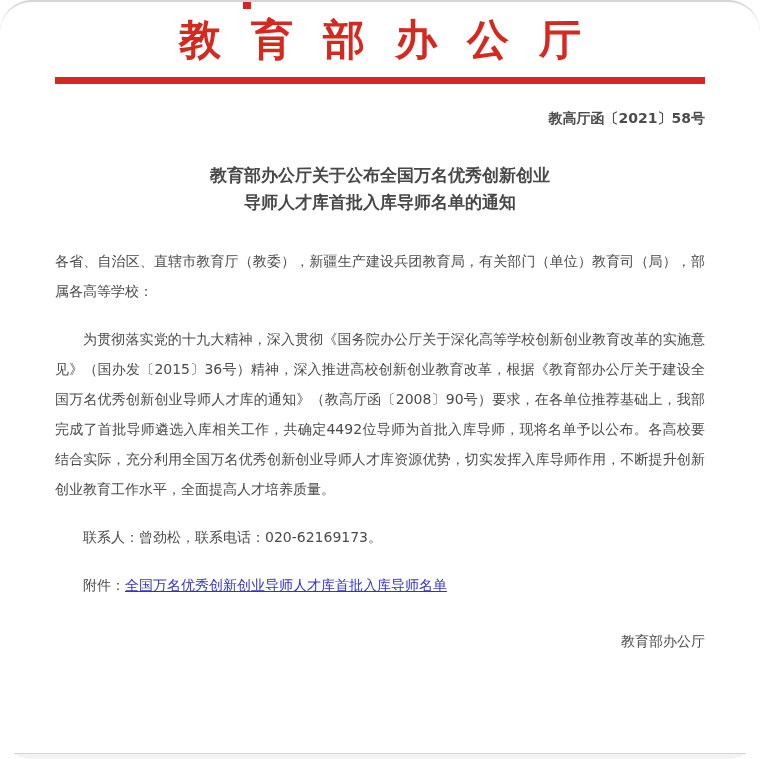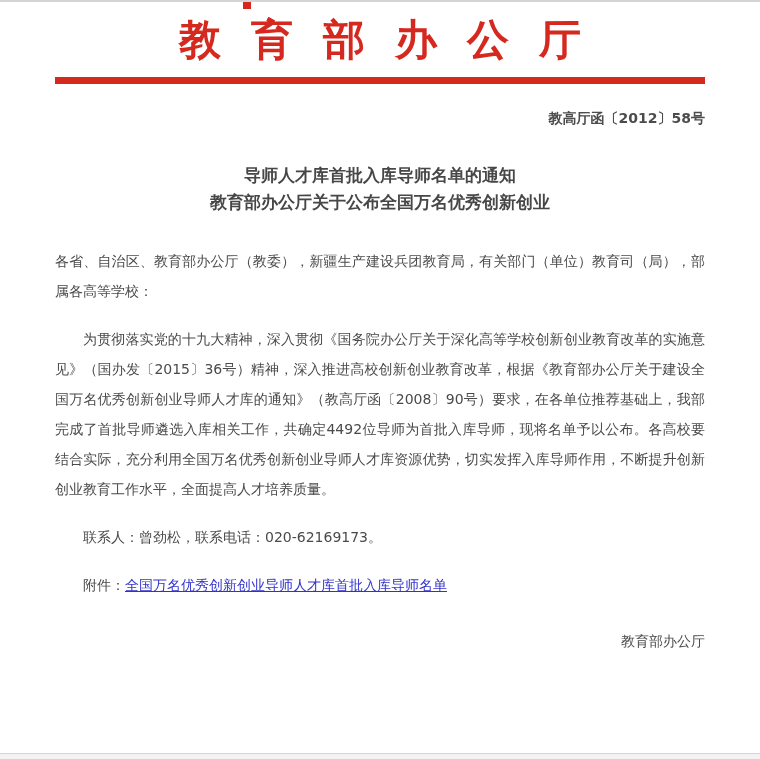--- a/index.html
+++ b/index.html
@@ -16,20 +16,21 @@
     background: #ffffff;
     font-family: "DejaVu Sans", "Liberation Sans", sans-serif;
     overflow: hidden;
   }
   .page {
     position: relative;
     width: 760px;
     height: 759px;
     border-top: 2px solid var(--border-gray);
     overflow: hidden;
+    border-radius: 32px;
   }
   .top-red-fragment {
     position: absolute;
     left: 243px;
     top: 0;
     width: 8px;
     height: 7px;
     background: var(--accent-red);
   }
   .content {
@@ -108,30 +109,30 @@
 <div class="page">
 
   <div class="top-red-fragment"></div>
 
   <div class="content">
 
     <h1 class="agency-title">教育部办公厅</h1>
 
     <div class="double-rule"></div>
 
-    <div class="doc-number">教高厅函〔2012〕58号</div>
+    <div class="doc-number">教高厅函〔2021〕58号</div>
 
     <h2 class="doc-title">
+      <span>教育部办公厅关于公布全国万名优秀创新创业</span>
       <span>导师人才库首批入库导师名单的通知</span>
-      <span>教育部办公厅关于公布全国万名优秀创新创业</span>
     </h2>
 
     <div class="body-text">
 
-      <p class="salutation">各省、自治区、教育部办公厅（教委），新疆生产建设兵团教育局，有关部门（单位）教育司（局），部属各高等学校：</p>
+      <p class="salutation">各省、自治区、直辖市教育厅（教委），新疆生产建设兵团教育局，有关部门（单位）教育司（局），部属各高等学校：</p>
 
       <p class="indent">为贯彻落实党的十九大精神，深入贯彻《国务院办公厅关于深化高等学校创新创业教育改革的实施意见》（国办发〔2015〕36号）精神，深入推进高校创新创业教育改革，根据《教育部办公厅关于建设全国万名优秀创新创业导师人才库的通知》（教高厅函〔2008〕90号）要求，在各单位推荐基础上，我部完成了首批导师遴选入库相关工作，共确定4492位导师为首批入库导师，现将名单予以公布。各高校要结合实际，充分利用全国万名优秀创新创业导师人才库资源优势，切实发挥入库导师作用，不断提升创新创业教育工作水平，全面提高人才培养质量。</p>
 
 
       <p class="indent">联系人：曾劲松，联系电话：020-62169173。</p>
 
       <p class="indent attachment">
         <span>附件：</span><a href="#">全国万名优秀创新创业导师人才库首批入库导师名单</a>
       </p>
 

